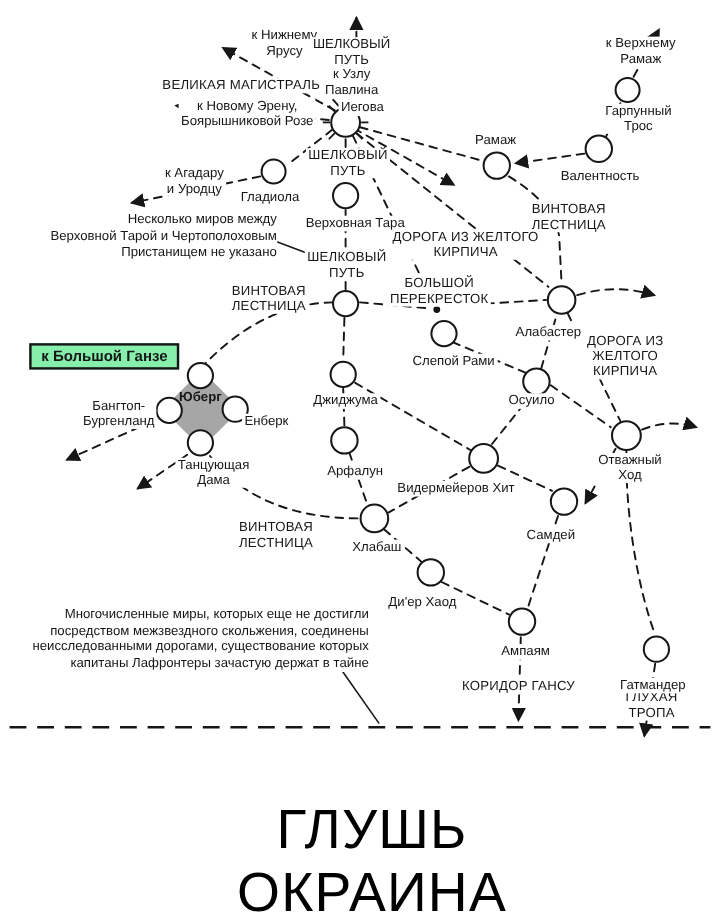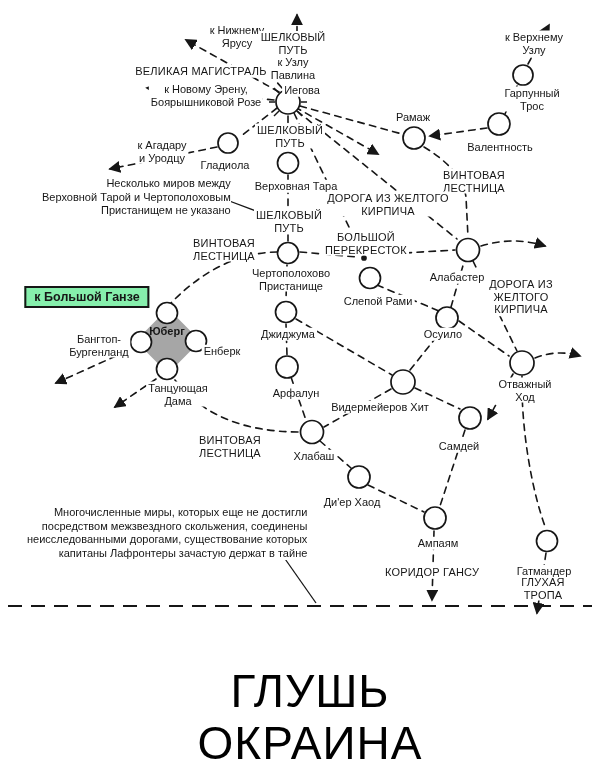--- a/index.html
+++ b/index.html
@@ -118,21 +118,21 @@
     <circle cx="167" cy="369" r="10.5"></circle>
   </g>
 </svg>
 
 <div class="lbl" style="left:237px;top:36px">к Нижнему
 Ярусу</div>
 <div class="lbl" style="left:293px;top:56px">ШЕЛКОВЫЙ
 ПУТЬ
 к Узлу
 Павлина</div>
-<div class="lbl" style="left:534px;top:43px">к Верхнему Узлу</div>
+<div class="lbl" style="left:534px;top:43px">к Верхнему Рамаж</div>
 <div class="lbl road" style="left:201px;top:71px">ВЕЛИКАЯ МАГИСТРАЛЬ</div>
 <div class="lbl" style="left:206px;top:95px">к Новому Эрену,
 Боярышниковой Розе</div>
 <div class="lbl" style="left:162px;top:151px">к Агадару
 и Уродцу</div>
 <div class="gatebox" style="left:87px;top:297px">к Большой Ганзе</div>
 
 <div class="lbl road" style="left:290px;top:136px">ШЕЛКОВЫЙ
 ПУТЬ</div>
 <div class="lbl road" style="left:289px;top:221px">ШЕЛКОВЫЙ
@@ -151,22 +151,20 @@
 ПЕРЕКРЕСТОК</div>
 <div class="lbl road" style="left:432px;top:572px">КОРИДОР ГАНСУ</div>
 <div class="lbl road" style="left:543px;top:588px">ГЛУХАЯ ТРОПА</div>
 
 <div class="lbl" style="left:302px;top:90px">Иегова</div>
 <div class="lbl" style="left:413px;top:117px">Рамаж</div>
 <div class="lbl" style="left:500px;top:147px">Валентность</div>
 <div class="lbl" style="left:532px;top:99px">Гарпунный Трос</div>
 <div class="lbl" style="left:225px;top:165px">Гладиола</div>
 <div class="lbl" style="left:296px;top:186px">Верховная Тара</div>
-<div class="lbl" style="left:291px;top:279px">Чертополохово
-Пристанище</div>
 <div class="lbl" style="left:378px;top:301px">Слепой Рами</div>
 <div class="lbl" style="left:457px;top:277px">Алабастер</div>
 <div class="lbl" style="left:443px;top:334px">Осуило</div>
 <div class="lbl" style="left:288px;top:334px">Джиджума</div>
 <div class="lbl" style="left:296px;top:393px">Арфалун</div>
 <div class="lbl" style="left:380px;top:407px">Видермейеров Хит</div>
 <div class="lbl" style="left:525px;top:390px">Отважный Ход</div>
 <div class="lbl" style="left:459px;top:446px">Самдей</div>
 <div class="lbl" style="left:314px;top:456px">Хлабаш</div>
 <div class="lbl" style="left:352px;top:502px">Ди'ер Хаод</div>

